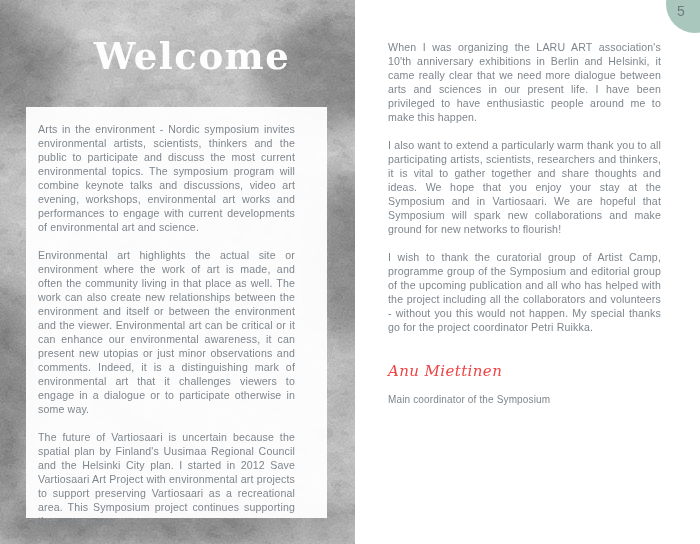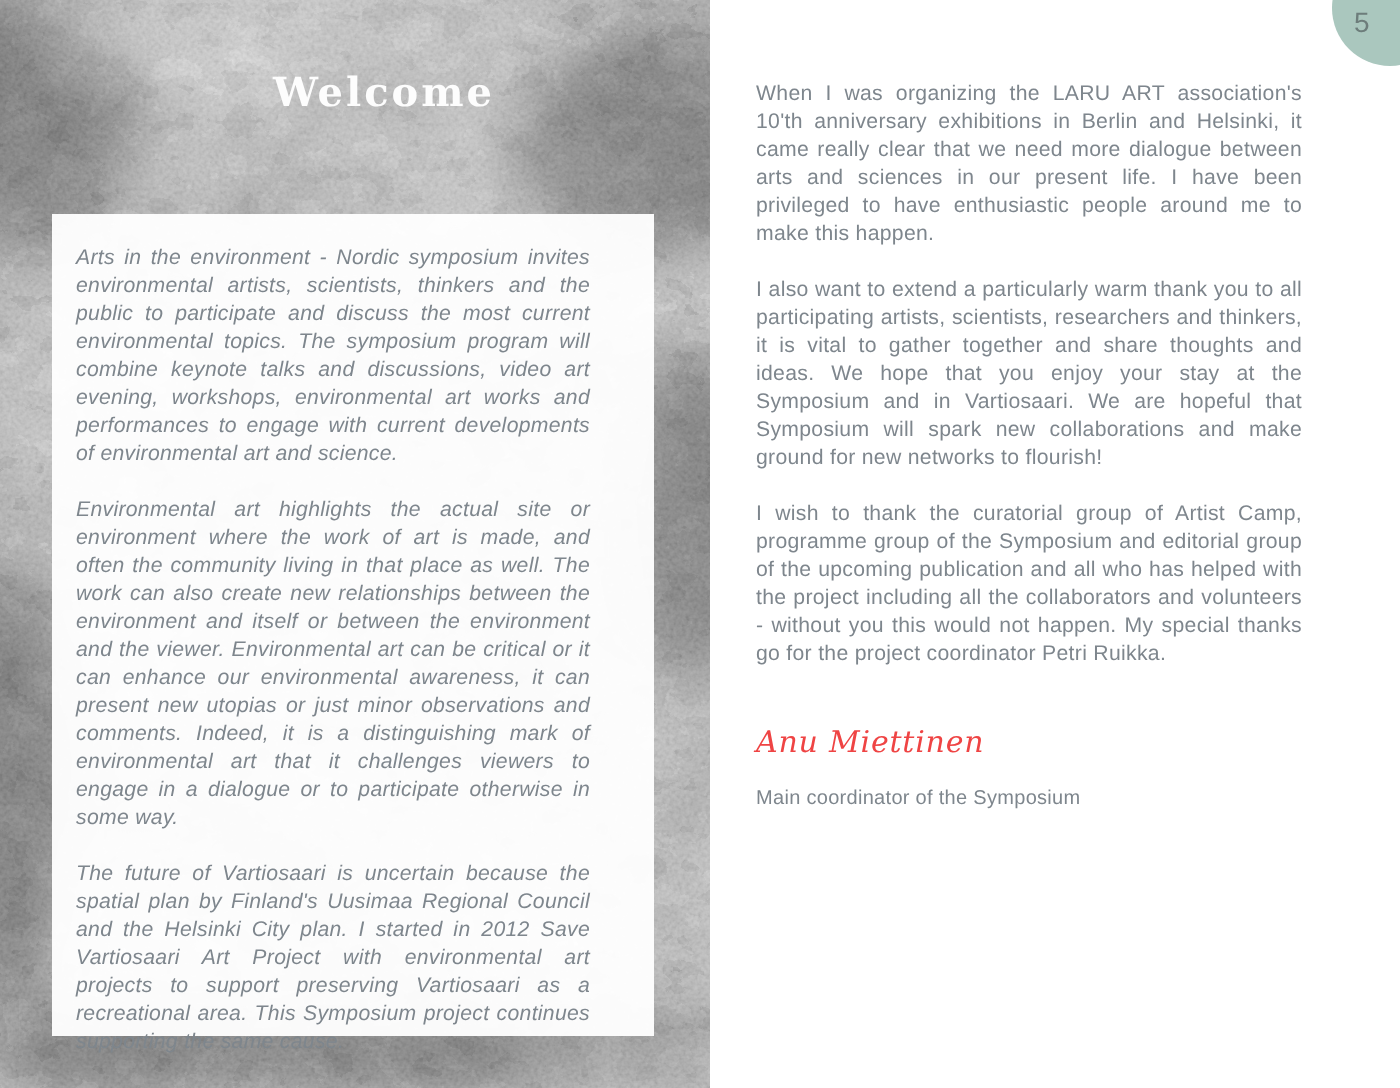--- a/index.html
+++ b/index.html
@@ -14,31 +14,30 @@
   
   .left-page { position: absolute; left: 0; top: 0; width: 355px; height: 544px; }
   .photo { position: absolute; left: 0; top: 0; width: 355px; height: 544px; overflow: hidden; background: #9e9e9e; }
   .photo svg { display: block; }
 
   .welcome-title {
     position: absolute; left: 0; top: 34px; width: 384px;
     margin: 0; text-align: center;
     font-family: "DejaVu Serif", serif;
     font-weight: bold;
-    font-size: 20px; letter-spacing: 1.5px;
+    font-size: 37px; letter-spacing: 1.5px;
     color: #fdfdfd;
   }
 
   .intro-box {
     position: absolute; left: 26px; top: 107px;
     width: 301px; height: 411px;
     box-sizing: border-box;
     padding: 15px 32px 0 12px;
     background: rgba(255,255,255,0.96);
-    font-style: italic;
   }
 
   .body-par {
     margin: 0 0 14px 0;
     font-size: 10.6px; line-height: 14px;
     letter-spacing: 0.15px;
     color: #7e868d;
     text-align: justify;
   }
 
@@ -51,21 +50,21 @@
     border-radius: 50%;
     background: #aac7be;
   }
   .page-num {
     position: absolute; left: 11px; top: 29px;
     font-size: 14px; line-height: 1;
     color: #6d7d7b;
     font-family: "Liberation Sans", sans-serif;
   }
 
-  .right-col { position: absolute; left: 23px; top: 40px; width: 273px; }
+  .right-col { position: absolute; left: 33px; top: 40px; width: 273px; }
 
   .signature {
     margin: 28px 0 0 0;
     font-family: "DejaVu Serif", serif;
     font-weight: normal; font-style: italic;
     font-size: 15px; letter-spacing: 0.4px;
     color: #ef4444;
   }
 
   .credentials { margin-top: 12px; }

